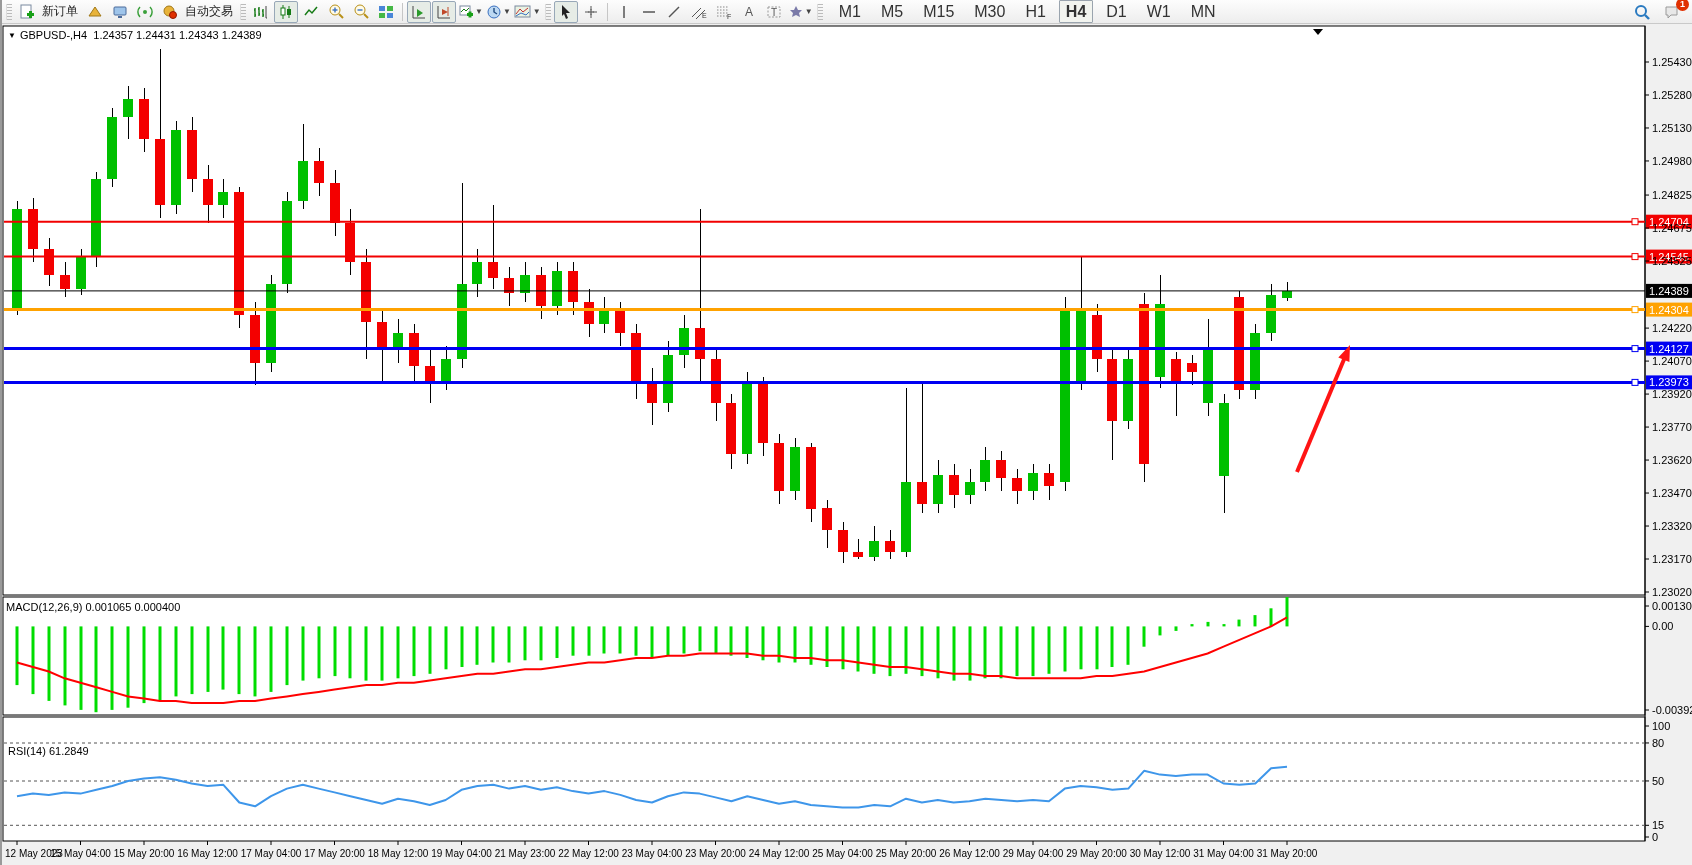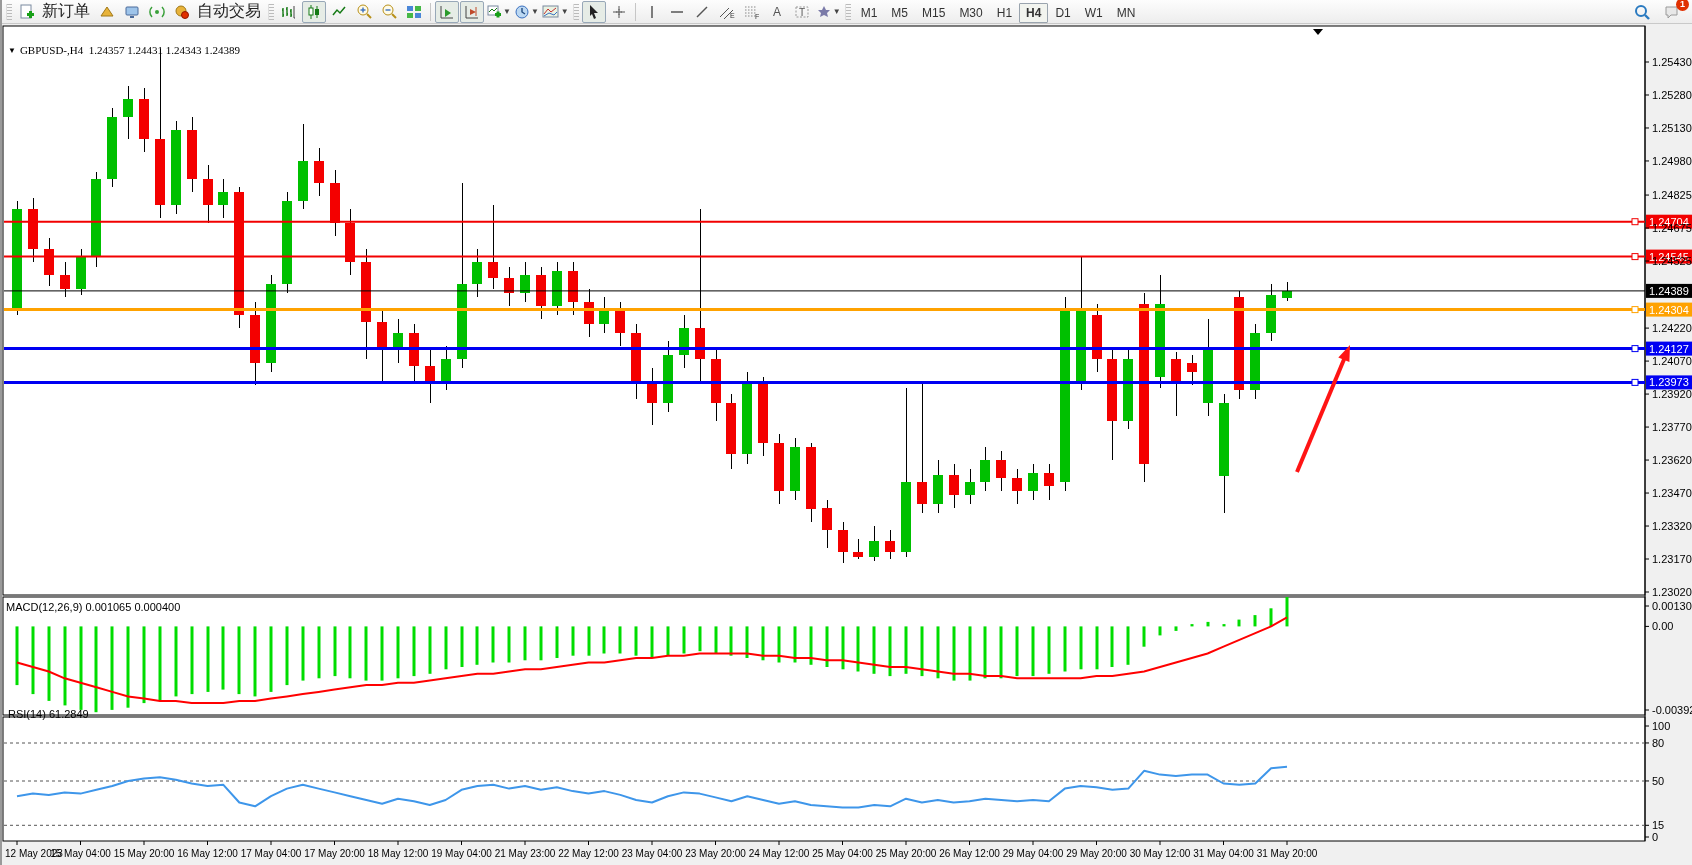--- a/index.html
+++ b/index.html
@@ -7,34 +7,34 @@
   
   #toolbar{position:absolute;top:0;left:0;width:100%;height:24px;
     background:linear-gradient(#fdfdfd,#ededed);border-bottom:1px solid #c9c9c9;
     display:flex;align-items:center;gap:1px;padding-left:2px;box-sizing:border-box;}
   .grip{width:5px;height:16px;margin:0 2px;
     background:repeating-linear-gradient(#bbb 0 1px,transparent 1px 3px);border-left:1px solid #ddd;}
   .sep{width:1px;height:18px;background:#c6c6c6;margin:0 3px;}
   .ticon{min-width:22px;height:20px;display:inline-flex;align-items:center;justify-content:center;
     border:1px solid transparent;border-radius:2px;cursor:default;}
   .ticon.pressed{background:#e6ece6;border:1px solid #98a8b8;}
-  .tlabel{font-size:16px;color:#222;margin:0 4px 0 2px;}
+  .tlabel{font-size:12px;color:#222;margin:0 4px 0 2px;}
   .caret{font-size:8px;color:#444;margin-left:1px;}
-  .tf{font-size:12px;color:#333;padding:2px 6px;border:1px solid transparent;border-radius:1px;}
+  .tf{font-size:16px;color:#333;padding:2px 6px;border:1px solid transparent;border-radius:1px;margin-left:6px;}
   .tf.active{border:1px solid #9aa4ae;background:#f2f4ef;font-weight:bold;}
   #tb-right{margin-left:auto;display:flex;align-items:center;gap:6px;padding-right:10px;}
   .badge{position:absolute;top:-4px;right:-6px;background:#e03000;color:#fff;border-radius:50%;
     width:13px;height:13px;font-size:9px;display:flex;align-items:center;justify-content:center;font-weight:bold;}
   
   #chartwrap{position:absolute;top:24px;left:0;width:1692px;height:841px;background:#f0f0f0;}
   #chart-svg{position:absolute;top:0;left:0;}
   .overlay{position:absolute;font-size:11px;color:#000;z-index:5;white-space:nowrap;}
-  #chart-title{top:20px;left:6px;font-family:Liberation Serif, serif;}
+  #chart-title{top:5px;left:6px;}
   #macd-label{top:577px;left:4px;}
-  #rsi-label{top:684px;left:6px;}
+  #rsi-label{top:721px;left:6px;}
   .tri{font-size:8px;vertical-align:1px;margin-right:4px;color:#000;}
   svg text{font-family:"Liberation Sans",sans-serif;}
 </style>
 </head>
 <body>
 
 <div id="root">
 
   <div id="toolbar">
     <span class="grip"></span>

